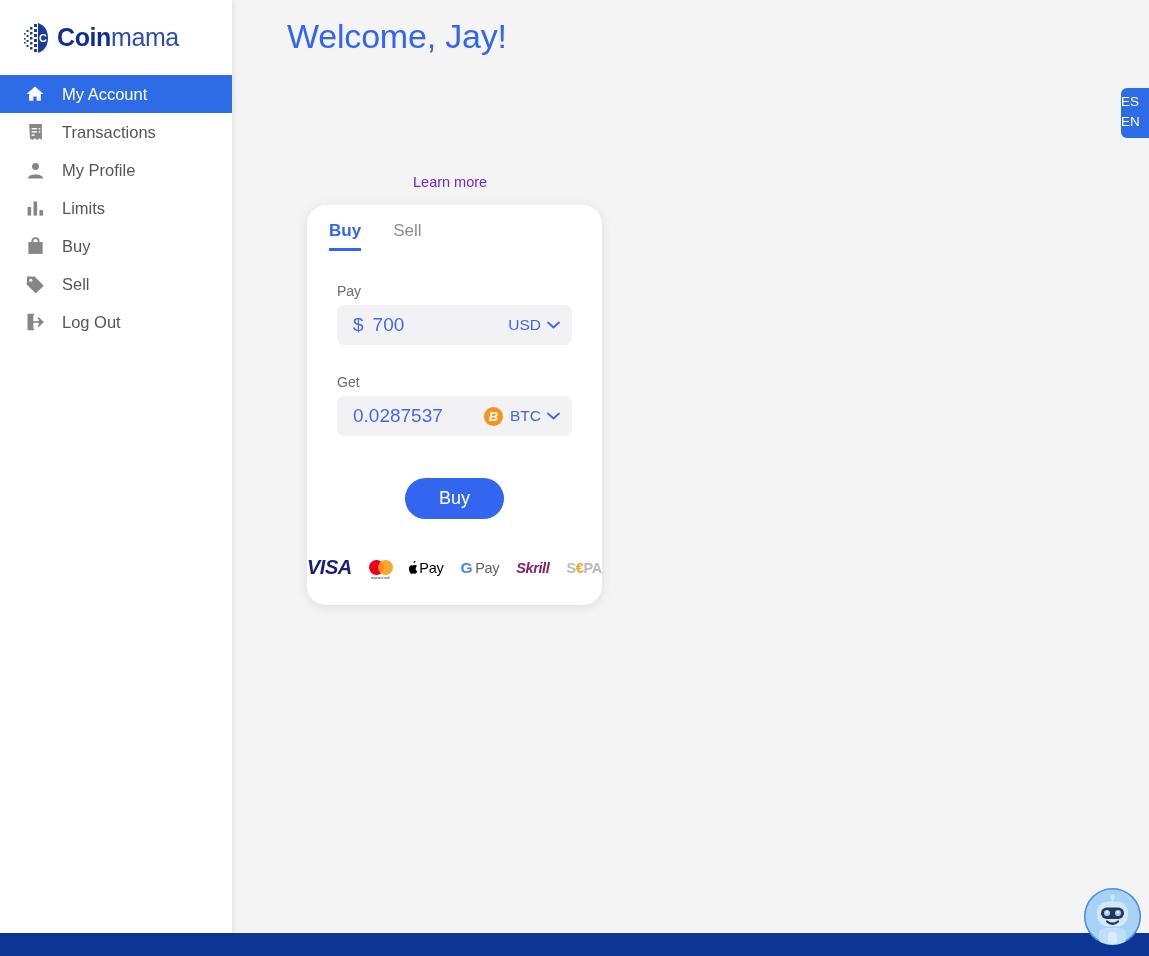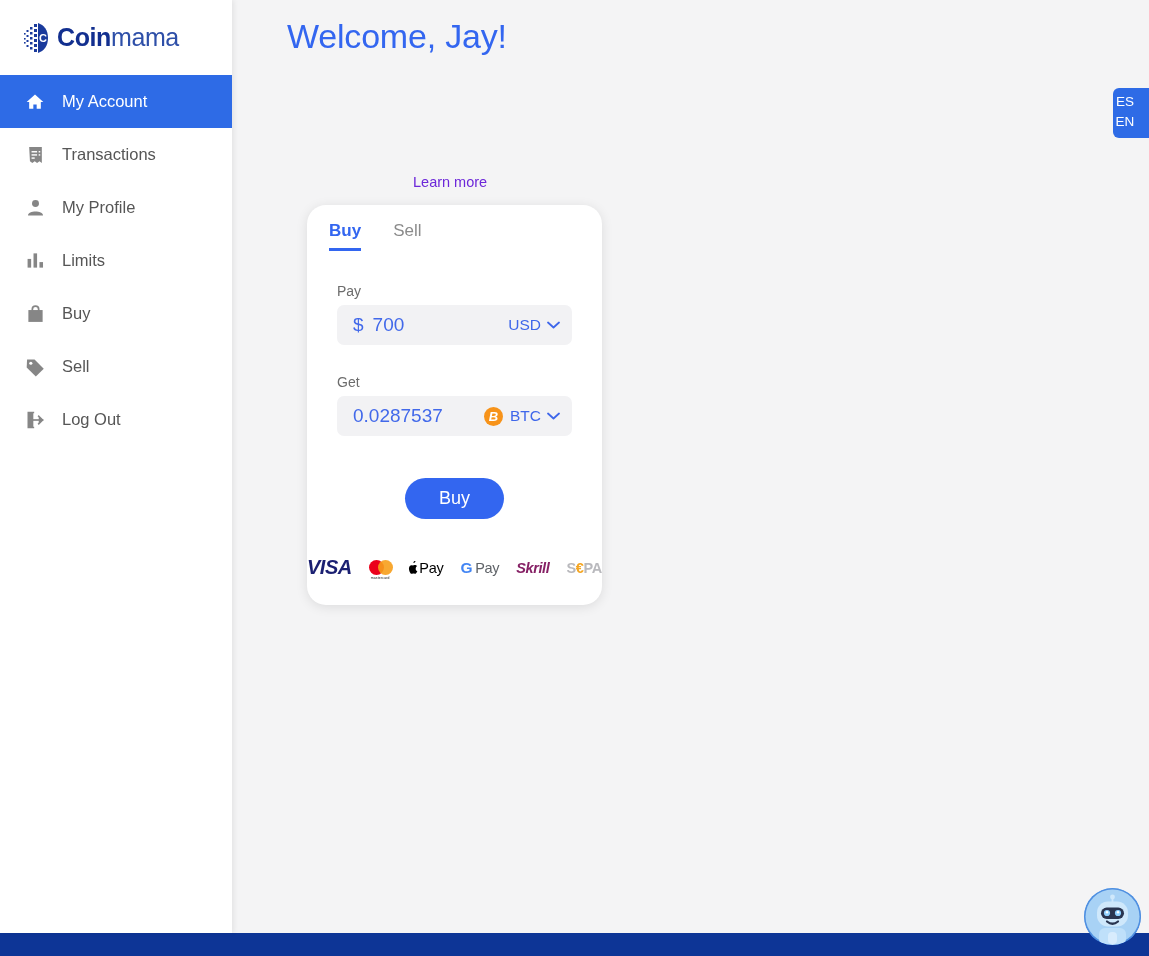--- a/index.html
+++ b/index.html
@@ -41,21 +41,21 @@
     white-space: nowrap;
     line-height: 1;
   }
   .logo-text .b { font-weight: bold; color: #122f8f; }
   .logo-text .t { font-weight: normal; color: #2e4fa8; }
 
   .nav { display: block; }
   .nav-item {
     display: flex;
     align-items: center;
-    height: 53px;
+    height: 38px;
     padding-left: 24px;
     color: #565656;
     font-size: 16.5px;
     cursor: pointer;
     user-select: none;
   }
   .nav-item .nav-ico {
     width: 22px;
     height: 22px;
     margin-right: 16px;
@@ -91,21 +91,21 @@
     font-weight: normal;
     letter-spacing: -0.2px;
     text-align: right;
   }
 
   
   .lang-switch {
     position: absolute;
     right: 0;
     top: 88px;
-    width: 36px;
+    width: 28px;
     background: #2e6be6;
     border-top-left-radius: 6px;
     border-bottom-left-radius: 6px;
     padding: 4px 12px 6px 0;
     text-align: center;
     z-index: 8;
   }
   .lang-switch div {
     color: #ffffff;
     font-size: 13.5px;

